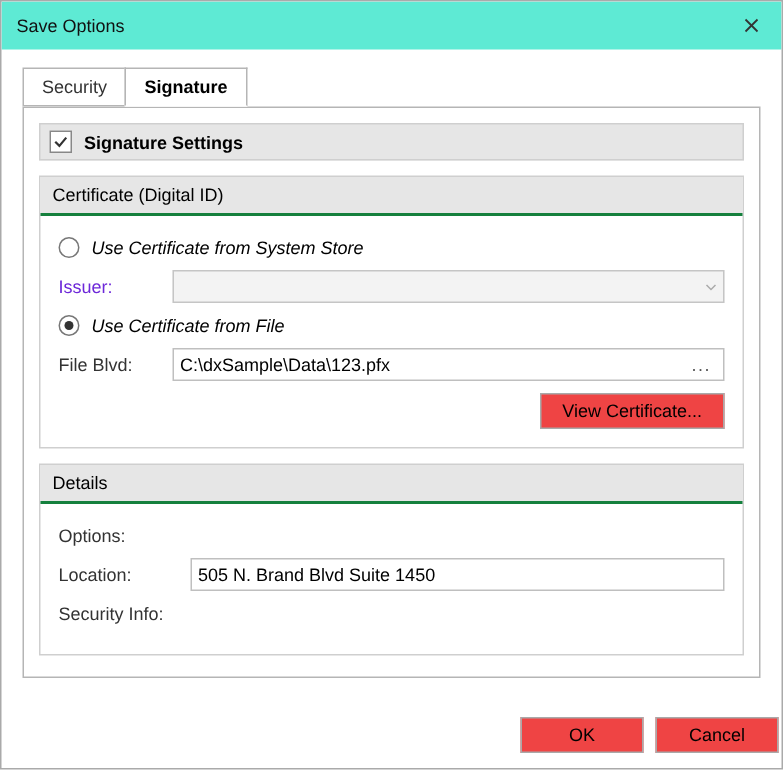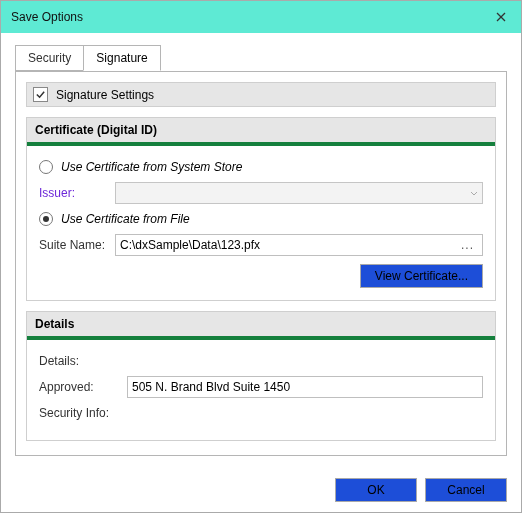--- a/index.html
+++ b/index.html
@@ -46,51 +46,51 @@
   }
   .tab.inactive {
     border-bottom: 1px solid #b5b5b5;
     color: #333;
   }
   .tab.active {
     border-bottom: 1px solid #fff;
     z-index: 2;
     margin-bottom: -1px;
   }
-  .tab + .tab { margin-left: -1px; }
+  .tab + .tab { margin-left: -1px; font-weight: bold; }
   .tab-panel {
     border: 1px solid #b5b5b5;
     padding: 10px 10px 14px 10px;
   }
   .settings-header {
     display: flex;
     align-items: center;
     background: #e6e6e6;
     border: 1px solid #cfcfcf;
     padding: 4px 6px;
     gap: 8px;
   }
   .checkbox {
     width: 15px; height: 15px;
     border: 1px solid #888;
     background: #fff;
     display: flex; align-items: center; justify-content: center;
     cursor: pointer;
   }
   .checkbox svg { width: 11px; height: 11px; }
-  .settings-header .label { font-weight: normal; }
+  .settings-header .label { font-weight: bold; }
   .group {
     border: 1px solid #cfcfcf;
     margin-top: 10px;
   }
   .group-header {
     background: #e6e6e6;
-    border-bottom: 4px solid #15803d;
+    border-bottom: 2px solid #15803d;
     padding: 5px 8px;
-    font-weight: bold;
+    font-weight: normal;
   }
   .group-body {
     padding: 14px 12px 12px 12px;
   }
   .radio-row {
     display: flex;
     align-items: center;
     gap: 8px;
     margin-bottom: 8px;
     cursor: pointer;
@@ -151,32 +151,32 @@
     color: #555;
     letter-spacing: 1px;
   }
   .right-btn-row {
     display: flex;
     justify-content: flex-end;
     margin-top: 4px;
   }
   .btn {
     border: 1px solid #a9a9a9;
-    background: #1d4ed8;
+    background: #ef4444;
     padding: 4px 14px;
     font: inherit;
     cursor: pointer;
     min-width: 82px;
     text-align: center;
   }
   .details-body .form-row .lbl { width: 80px; }
   .footer {
     position: absolute;
     bottom: 10px;
-    right: 14px;
+    right: 2px;
     display: flex;
     gap: 8px;
   }
 </style>
 </head>
 <body>
 
 <div class="titlebar">
   <span class="title">Save Options</span>
   <div class="close-btn">
@@ -223,43 +223,43 @@
             </span>
           </div>
         </div>
 
         <div class="radio-row">
           <div class="radio selected"></div>
           <span>Use Certificate from File</span>
         </div>
 
         <div class="form-row">
-          <span class="lbl">Suite Name:</span>
+          <span class="lbl">File Blvd:</span>
           <div class="textfield">
             <input type="text" value="C:\dxSample\Data\123.pfx" style="">
             <span class="browse-dots">...</span>
           </div>
         </div>
 
         <div class="right-btn-row">
           <button class="btn" style="min-width:110px">View Certificate...</button>
         </div>
       </div>
     </div>
 
     <div class="group">
       <div class="group-header">Details</div>
       <div class="group-body details-body">
 
         <div class="form-row">
-          <span class="lbl">Details:</span>
-        </div>
-
-        <div class="form-row">
-          <span class="lbl">Approved:</span>
+          <span class="lbl">Options:</span>
+        </div>
+
+        <div class="form-row">
+          <span class="lbl">Location:</span>
           <div class="textfield">
             <input type="text" value="505 N. Brand Blvd Suite 1450" style="">
           </div>
         </div>
 
         <div class="form-row">
           <span class="lbl">Security Info:</span>
         </div>
 
       </div>

